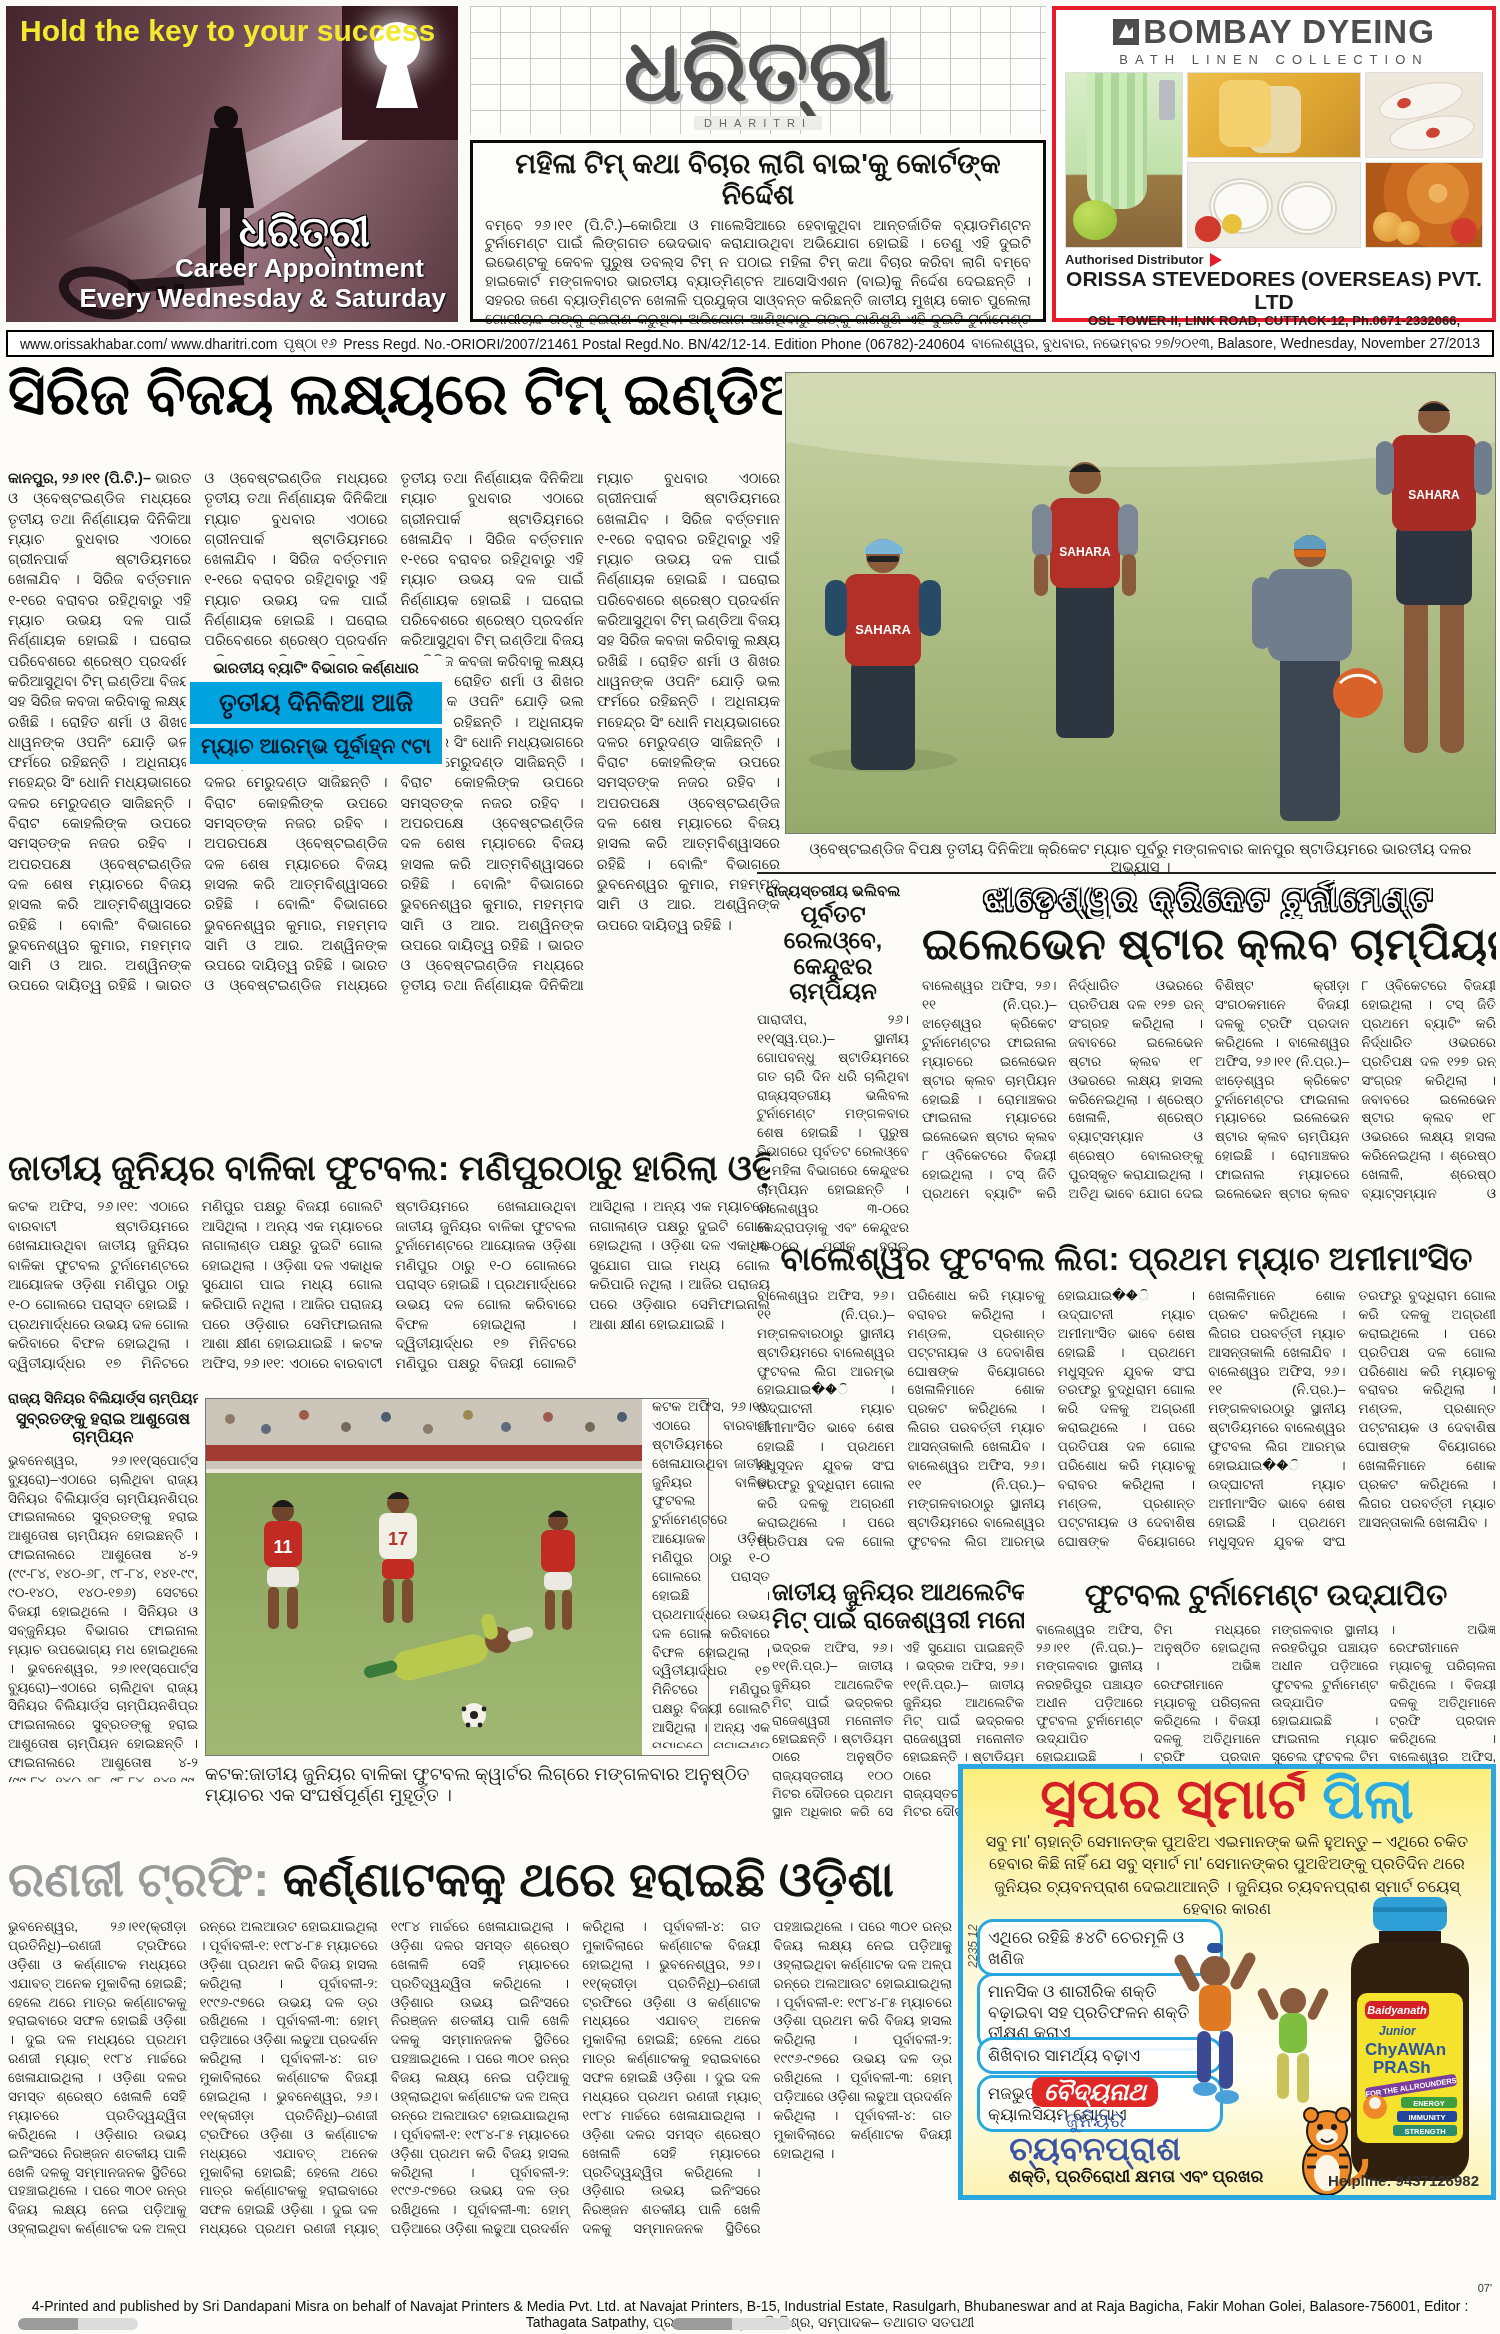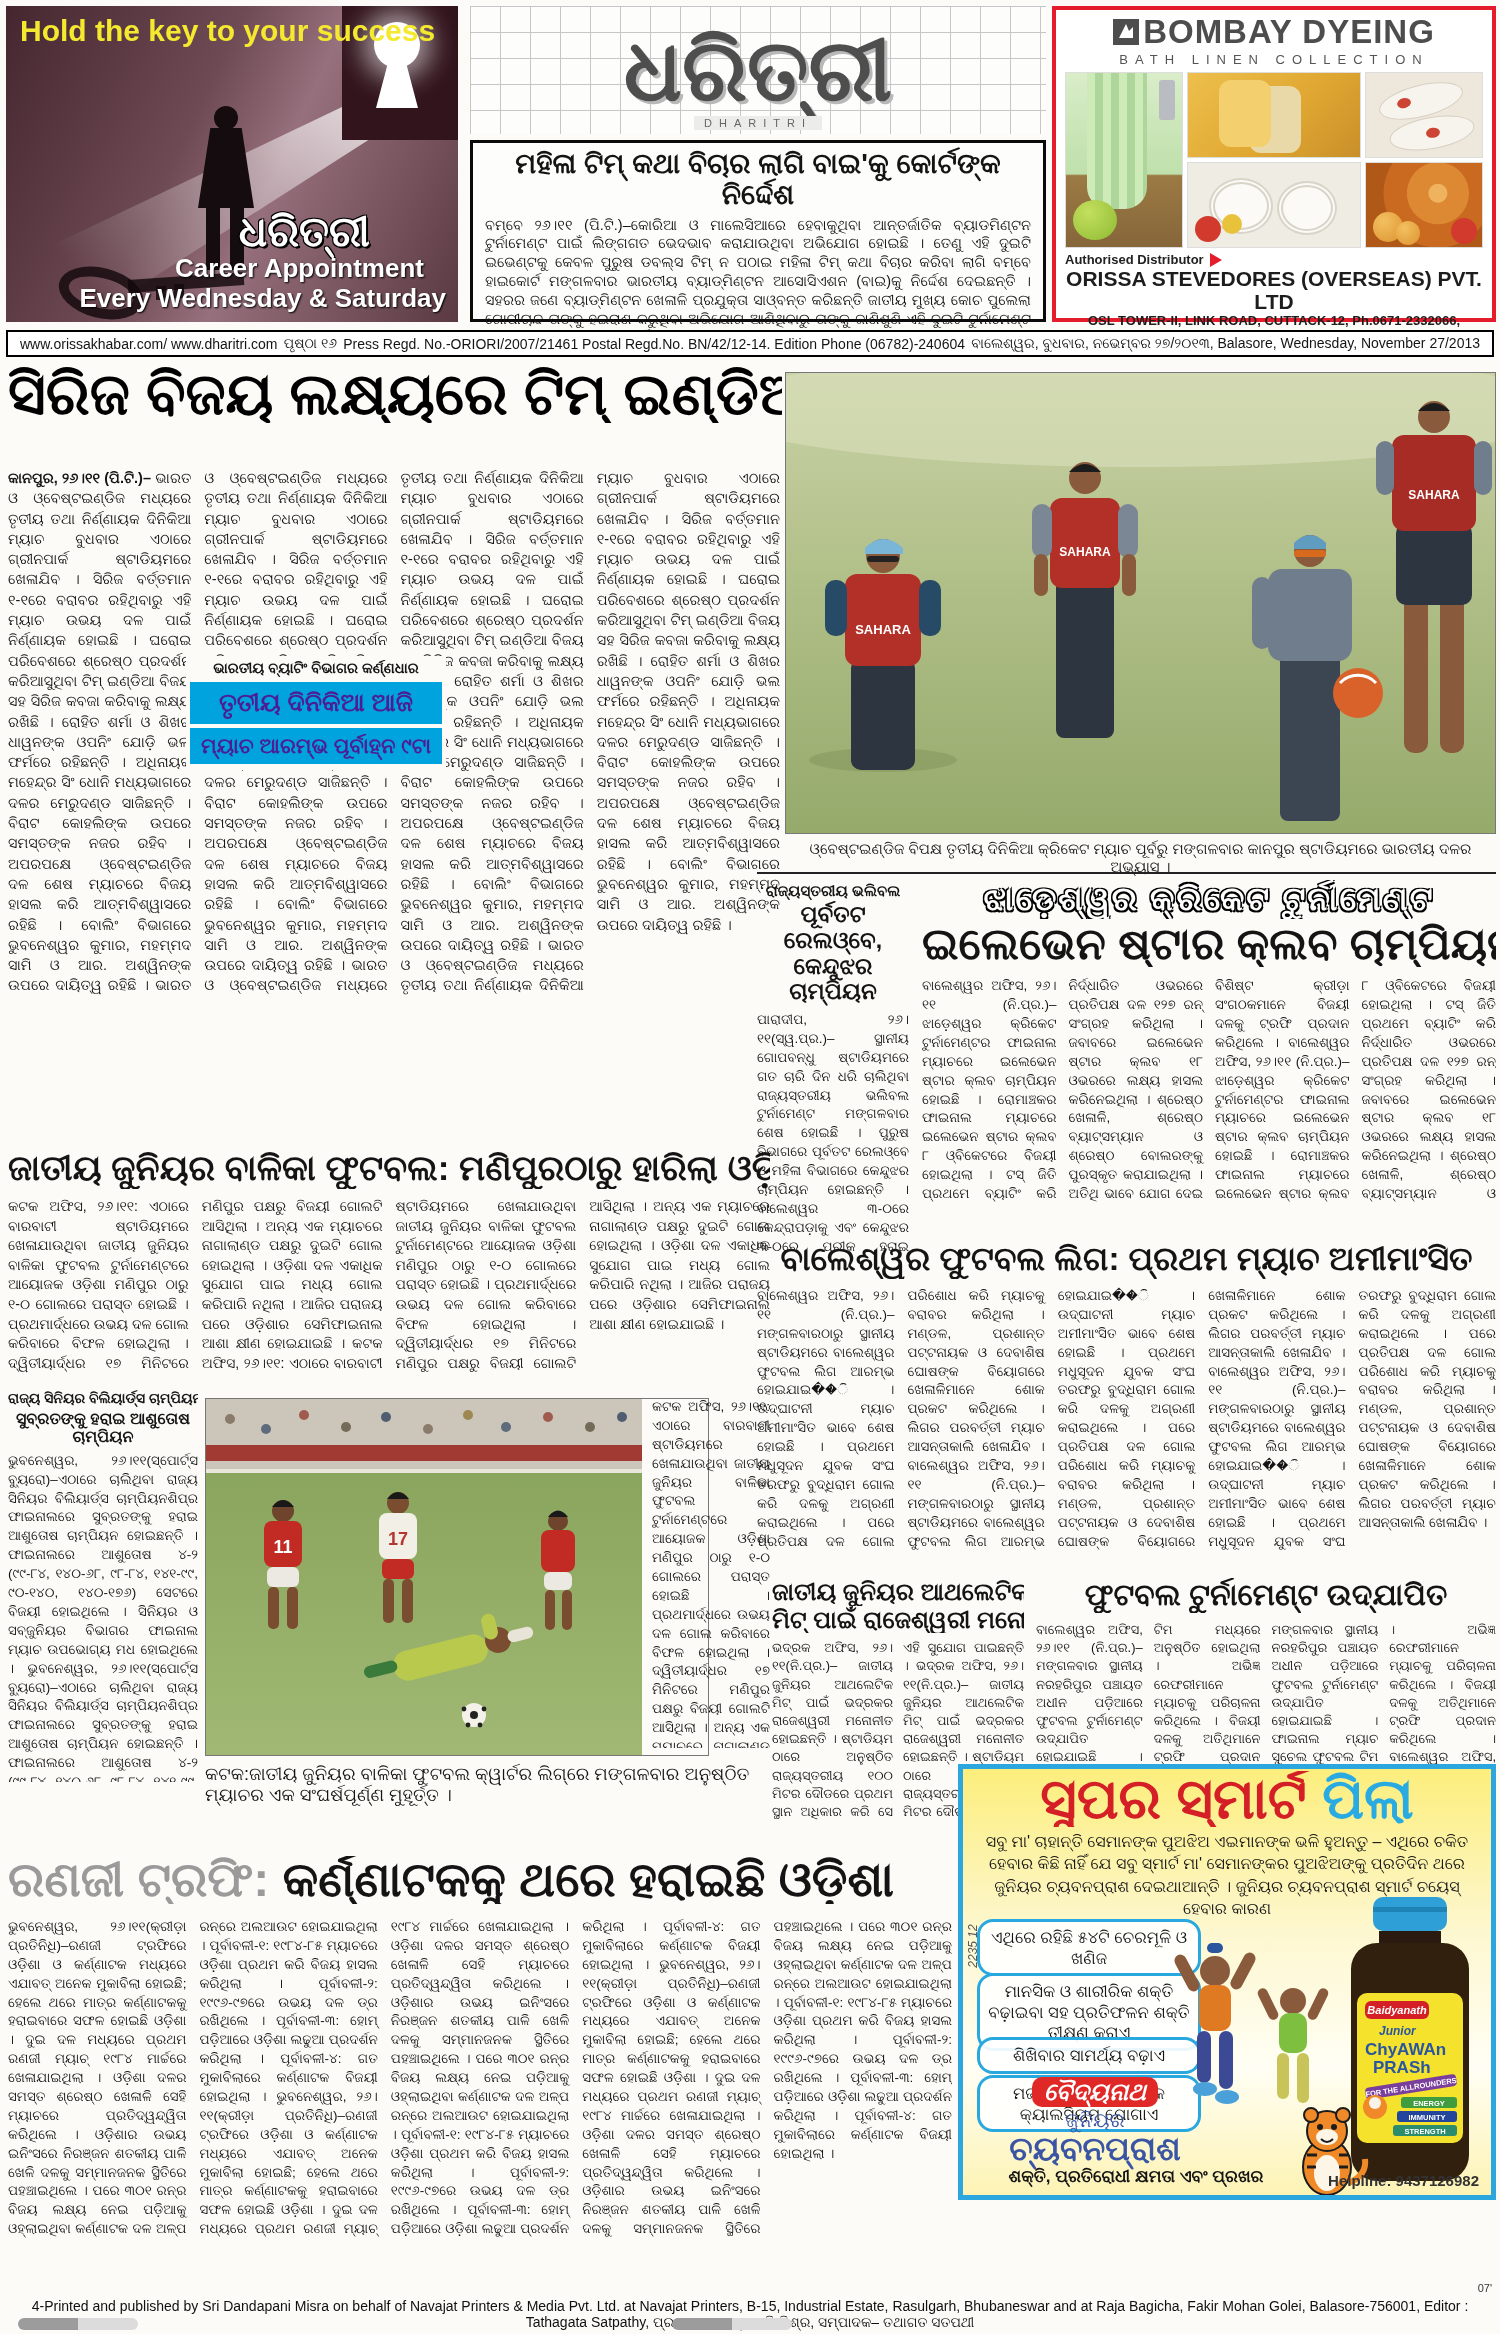--- a/index.html
+++ b/index.html
@@ -72,21 +72,21 @@
 
   
   .header-strip{left:6px;top:330px;width:1488px;height:27px;border:2px solid #000;box-sizing:border-box;background:#fff;
      display:flex;align-items:center;justify-content:space-between;padding:0 12px;font-size:14px;}
 
   
   .main-headline{left:8px;top:364px;width:774px;font-size:58px;font-weight:bold;line-height:1.02;color:#000;}
   .main-cols{left:8px;top:468px;width:772px;height:668px;column-count:4;column-gap:13px;font-size:14.5px;}
   .box-wrap{left:186px;top:656px;width:252px;background:#fcfbf7;padding:4px 4px 6px;}
   .box-kicker{font-size:14.5px;font-weight:bold;text-align:center;margin-bottom:5px;}
-  .cyan-bar{background:#00a3dd;color:#4c1d95;font-weight:bold;text-align:center;padding:6px 2px;}
+  .cyan-bar{background:#00a3dd;color:#0f172a;font-weight:bold;text-align:center;padding:6px 2px;}
   .cyan-bar.b1{font-size:25px;}
   .cyan-bar.b2{font-size:21px;margin-top:4px;}
   .photo-frame{border:1px solid #777;box-sizing:border-box;}
   .cricket-photo{left:785px;top:372px;width:711px;height:462px;}
   .cricket-caption{left:785px;top:840px;width:711px;font-size:15px;text-align:center;}
   .divider-h{left:757px;top:872px;width:739px;border-top:2px solid #222;height:0;}
 
   
   .volleyball{left:757px;top:882px;width:152px;}
   .vb-kicker{font-size:15px;font-weight:bold;text-align:center;}
@@ -127,22 +127,22 @@
   .rj-kicker{color:#9a9a9a;}
   .rj-body{margin-top:14px;height:356px;column-count:5;column-gap:13px;font-size:13.5px;}
 
   
   .super-ad{left:958px;top:1764px;width:538px;height:436px;border:5px solid #2ba6de;box-sizing:border-box;overflow:hidden;
      background:linear-gradient(180deg,#fcee7c 0%,#fdf7cf 38%,#fffef4 70%,#fdf3b4 100%);}
   .sa-title{text-align:center;margin-top:2px;line-height:1.0;}
   .sa-red{color:#d41f26;font-size:56px;font-weight:bold;}
   .sa-blue{color:#29aae1;font-size:56px;font-weight:bold;}
   .sa-intro{font-size:16px;text-align:center;padding:0 12px;margin-top:4px;line-height:1.4;}
-  .sa-bullet{position:absolute;left:14px;width:224px;border:3px solid #29a8df;border-radius:16px;background:rgba(255,255,255,.9);
-     text-align:center;font-size:16.5px;padding:5px 8px;box-sizing:border-box;line-height:1.25;}
+  .sa-bullet{position:absolute;left:14px;width:246px;border:3px solid #29a8df;border-radius:16px;background:rgba(255,255,255,.9);
+     font-size:16.5px;padding:5px 8px;box-sizing:border-box;line-height:1.25;}
   .sa-brand{position:absolute;left:10px;top:308px;width:244px;text-align:center;line-height:1.1;}
   .sa-brand-logo{display:inline-block;background:#e02826;color:#fff;font-size:24px;font-weight:bold;font-style:italic;padding:2px 12px;border-radius:10px;}
   .sa-brand-junior{color:#3b55a5;font-size:20px;margin-top:2px;}
   .sa-brand-product{color:#3b55a5;font-size:33px;font-weight:bold;margin-top:0px;}
   .sa-tagline{position:absolute;left:8px;top:398px;width:330px;font-size:17px;font-weight:bold;text-align:center;}
   .sa-helpline{position:absolute;right:12px;bottom:6px;font-size:15px;font-weight:bold;color:#333;}
   .sa-adcode{position:absolute;left:-12px;top:170px;transform:rotate(-90deg);font-size:12px;color:#555;font-style:italic;}
   .sa-kids{position:absolute;left:196px;top:150px;}
   .sa-bottle{position:absolute;left:372px;top:128px;}
   .sa-tiger{position:absolute;left:318px;top:336px;}

